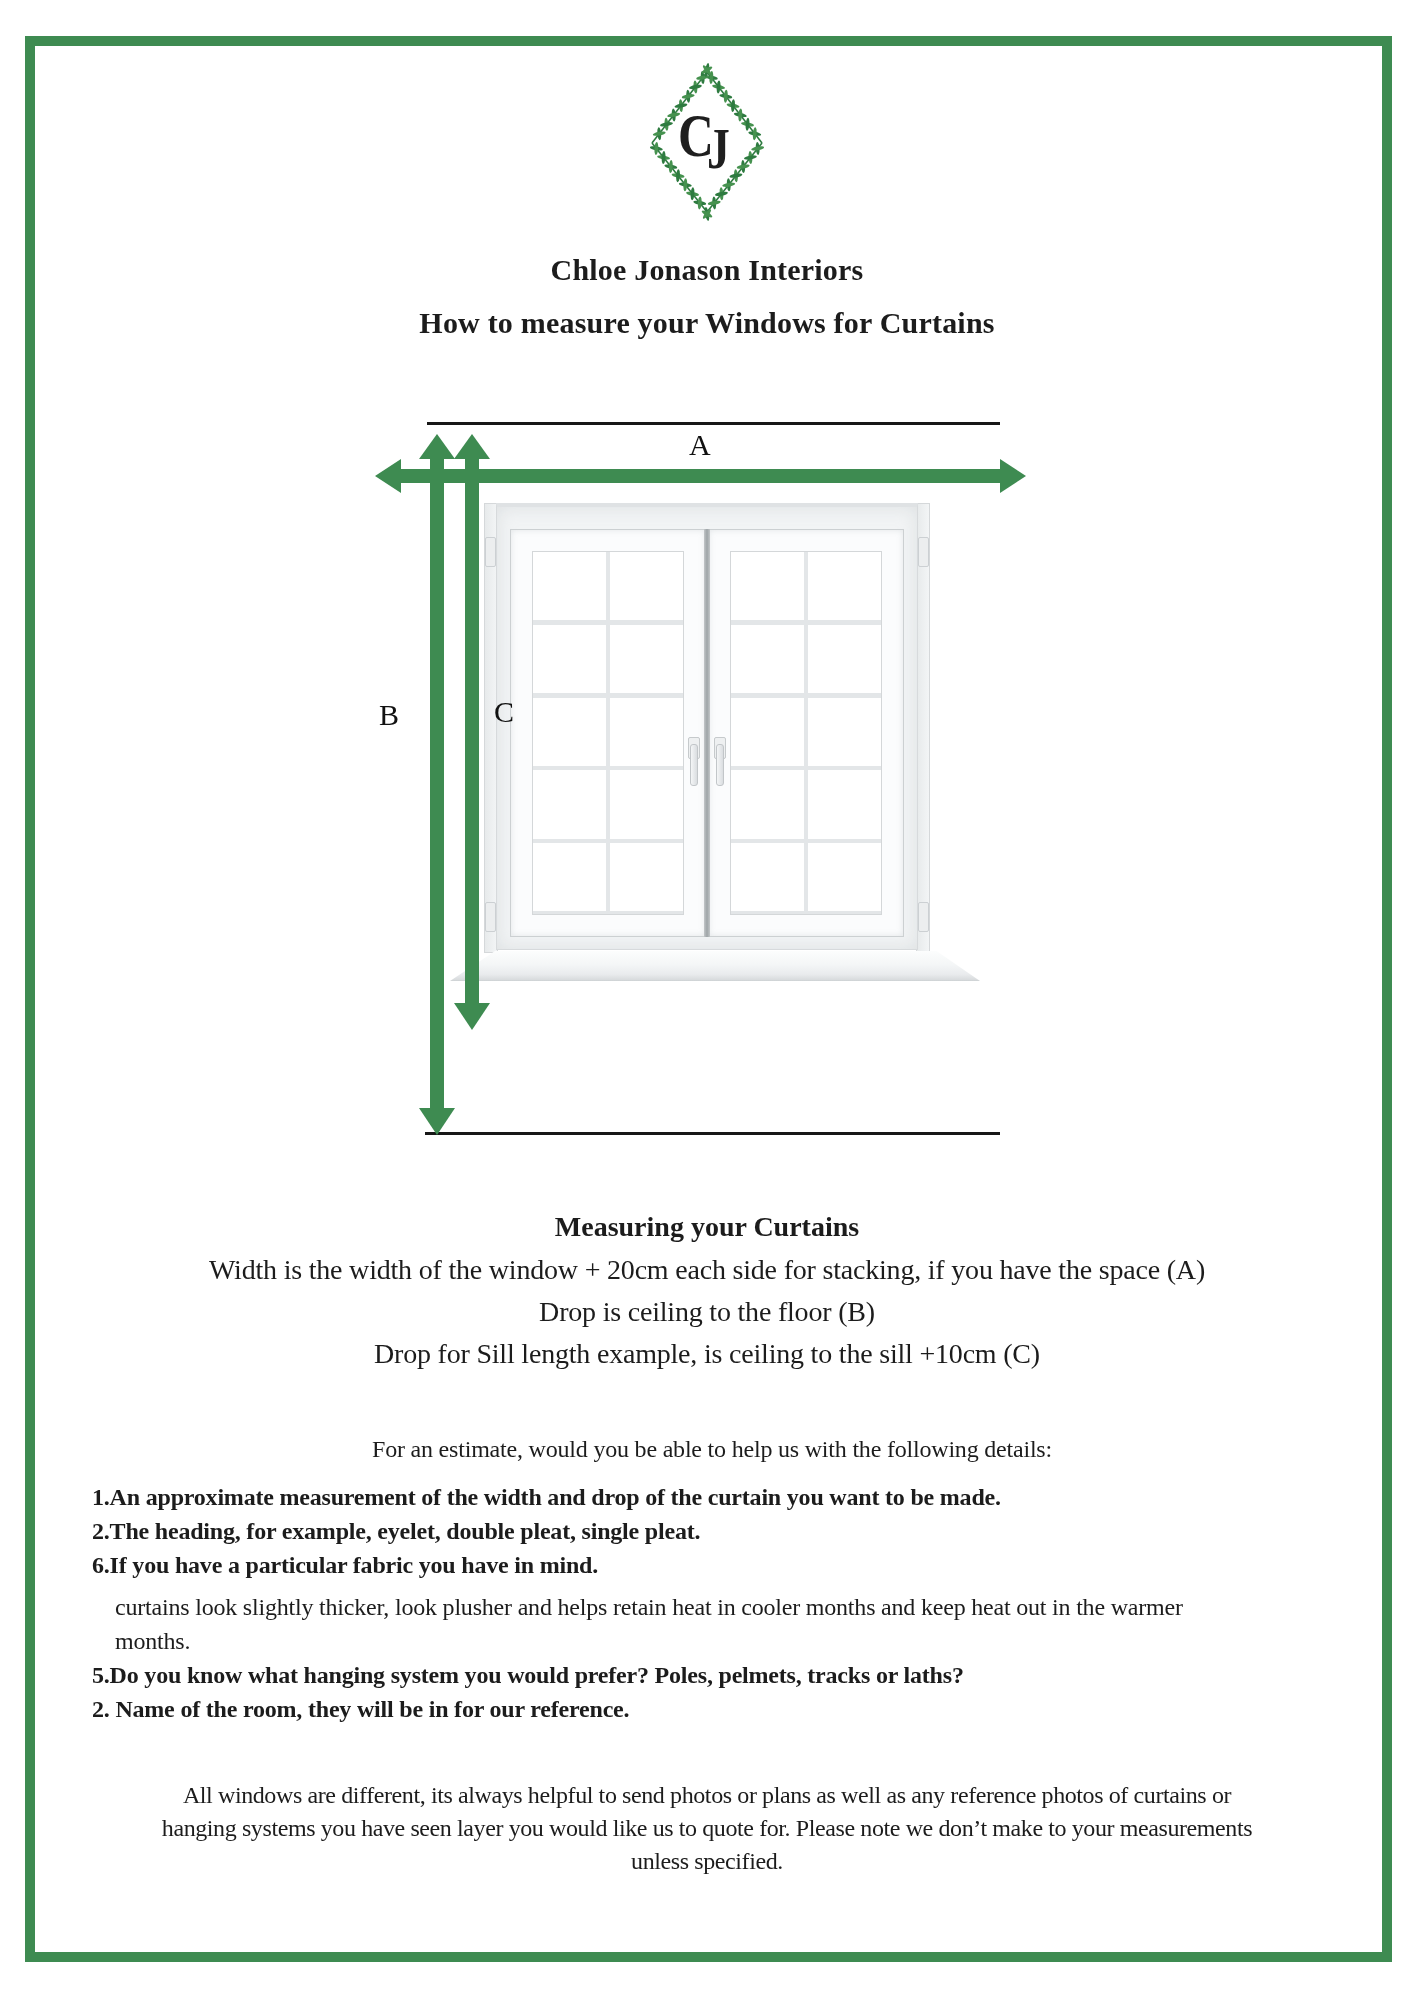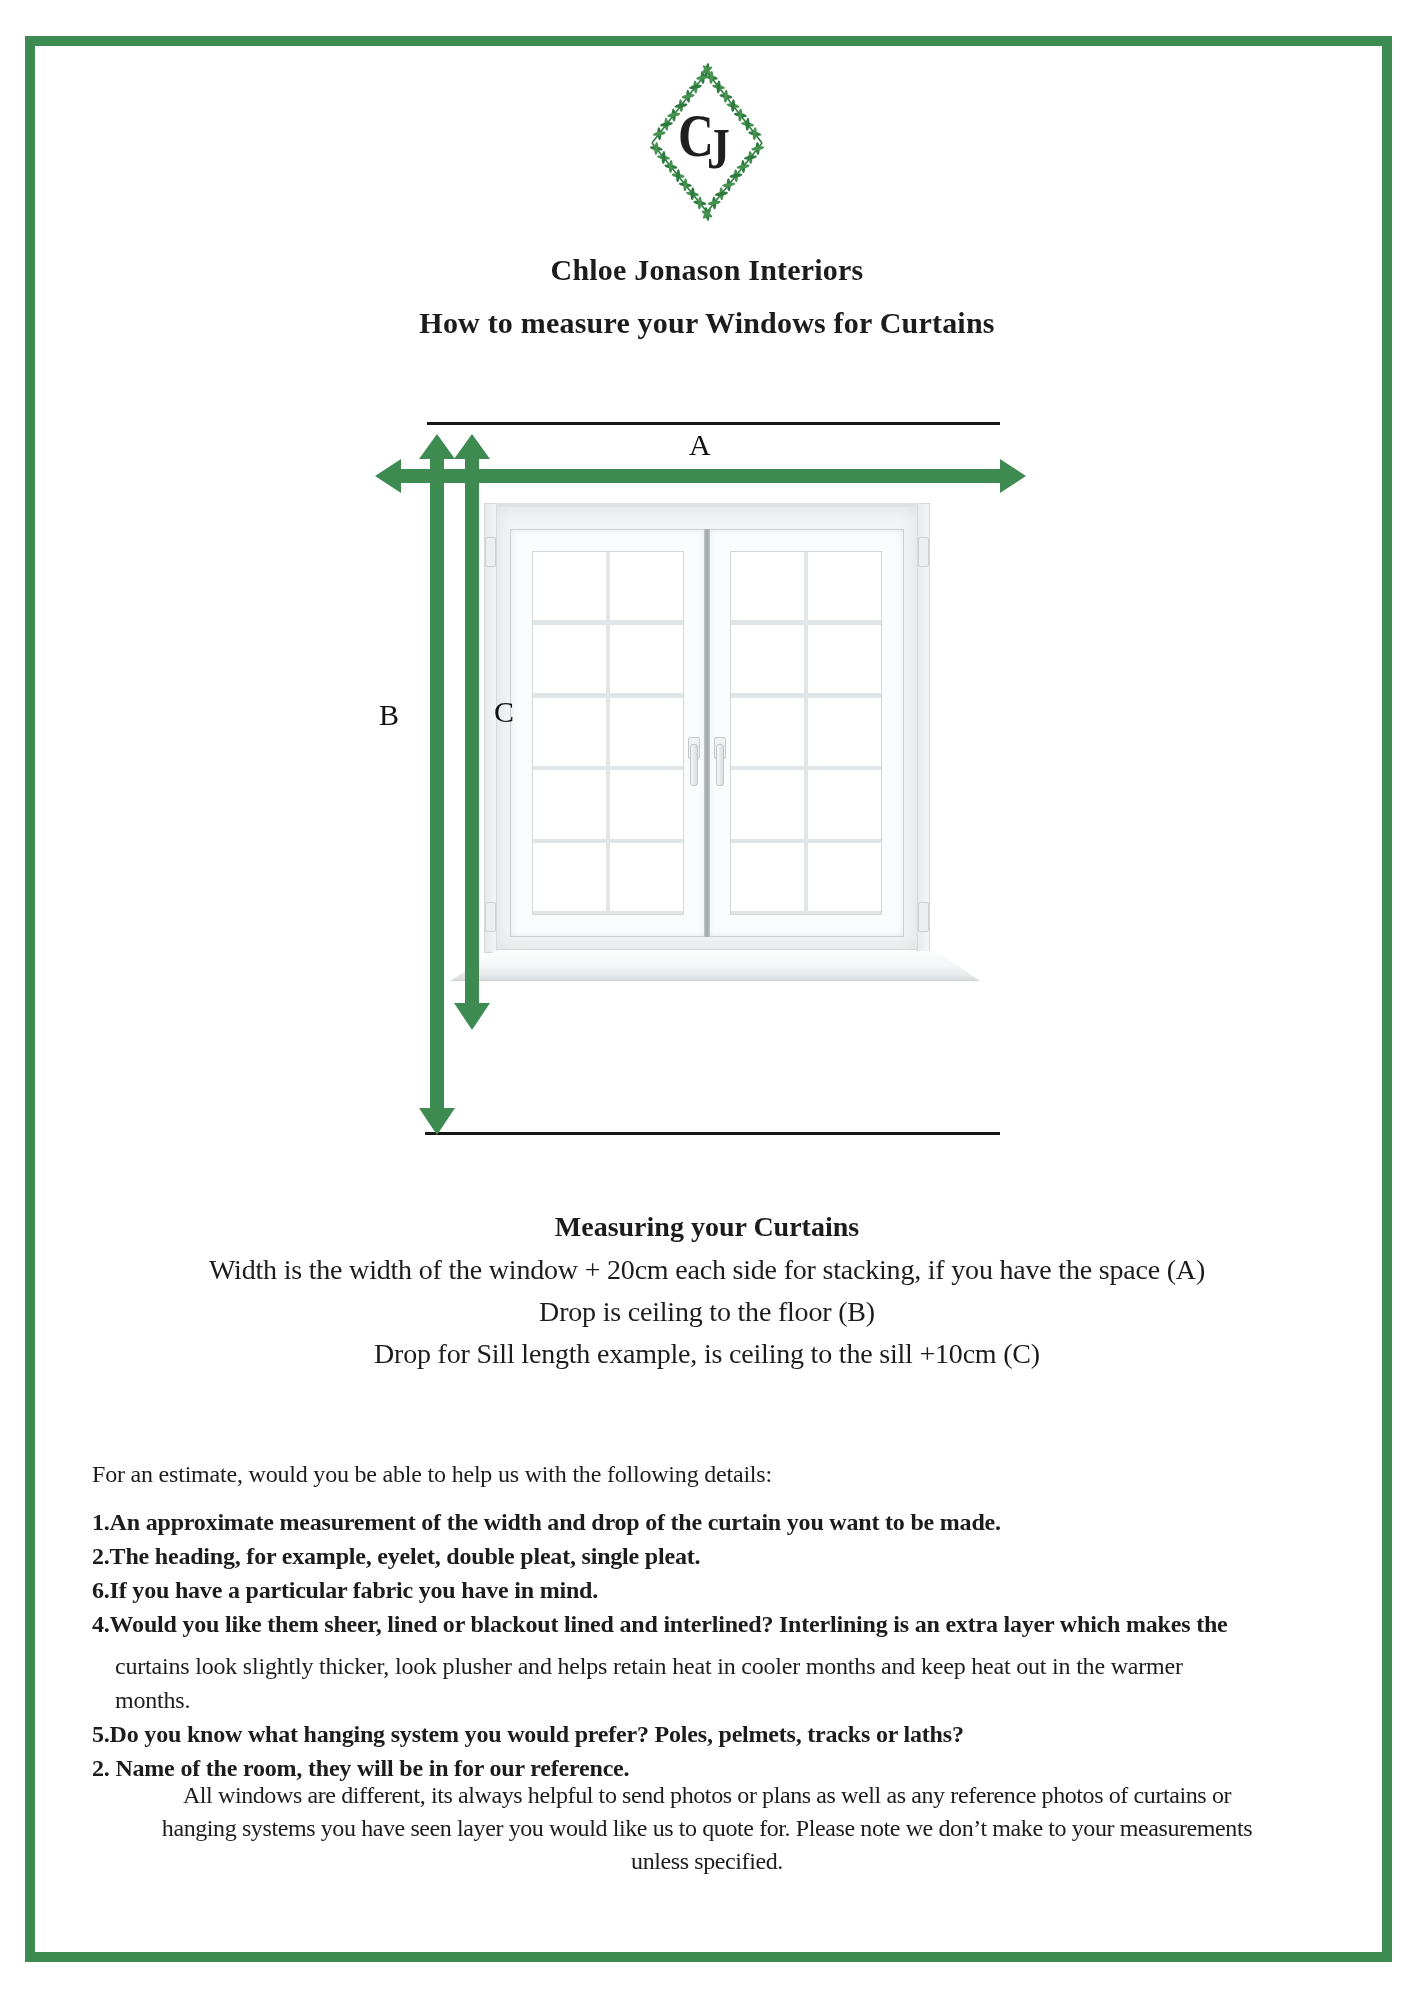--- a/index.html
+++ b/index.html
@@ -75,21 +75,21 @@
   .hg-tl{ left:1px; top:34px; } .hg-bl{ left:1px; top:399px; }
   .hg-tr{ left:434px; top:34px; } .hg-br{ left:434px; top:399px; }
   .sill{ position:absolute; left:450px; top:951px; width:530px; height:30px;
          background:linear-gradient(180deg,#fcfdfd 0%,#f4f6f7 45%,#e9ebed 78%,#d7dadc 97%,#c9cdd0 100%);
          clip-path:polygon(8.5% 0, 91.8% 0, 100% 100%, 0 100%); }
   
   .measuring{ position:absolute; left:0; top:1212px; width:1414px; text-align:center; }
   .measuring-heading{ font-size:28px; font-weight:700; line-height:30px; margin-bottom:7px; }
   .measuring-line{ font-size:28px; line-height:42px; white-space:nowrap; letter-spacing:-0.2px; }
   .estimate{ position:absolute; left:92px; top:1432px; width:1240px; font-size:24px; letter-spacing:-0.2px; }
-  .estimate-intro{ text-align:left; line-height:34px; margin-bottom:14px;margin-top:25px; }
+  .estimate-intro{ text-align:center; line-height:34px; margin-bottom:14px; }
   .estimate-item{ line-height:34px; white-space:nowrap;font-weight:bold; }
   .wrap-line{ padding-left:23px; line-height:34px; white-space:nowrap; }
   .wrap-first{ margin-top:8px; }
   .footer{ position:absolute; left:97px; top:1779px; width:1220px; text-align:center;
            font-size:24px; letter-spacing:-0.4px; }
   .footer-line{ line-height:33px; white-space:nowrap; }
 </style>
 </head>
 <body>
 
@@ -224,21 +224,20 @@
     <div class="measuring-line">Width is the width of the window + 20cm each side for stacking, if you have the space (A)</div>
     <div class="measuring-line">Drop is ceiling to the floor (B)</div>
     <div class="measuring-line">Drop for Sill length example, is ceiling to the sill +10cm (C)</div>
   </div>
 
   <div class="estimate">
     <div class="estimate-intro">For an estimate, would you be able to help us with the following details:</div>
     <div class="estimate-item">1.An approximate measurement of the width and drop of the curtain you want to be made.</div>
     <div class="estimate-item">2.The heading, for example, eyelet, double pleat, single pleat.</div>
     <div class="estimate-item">6.If you have a particular fabric you have in mind.</div>
-    <div class="estimate-item">4.Would you like them sheer, lined or blackout lined and interlined? Interlining is an extra layer which makes the</div>
     <div class="wrap-line wrap-first">curtains look slightly thicker, look plusher and helps retain heat in cooler months and keep heat out in the warmer</div>
     <div class="wrap-line">months.</div>
     <div class="estimate-item">5.Do you know what hanging system you would prefer? Poles, pelmets, tracks or laths?</div>
     <div class="estimate-item">2. Name of the room, they will be in for our reference.</div>
   </div>
 
   <div class="footer">
     <div class="footer-line">All windows are different, its always helpful to send photos or plans as well as any reference photos of curtains or</div>
     <div class="footer-line">hanging systems you have seen layer you would like us to quote for. Please note we don’t make to your measurements</div>
     <div class="footer-line">unless specified.</div>

